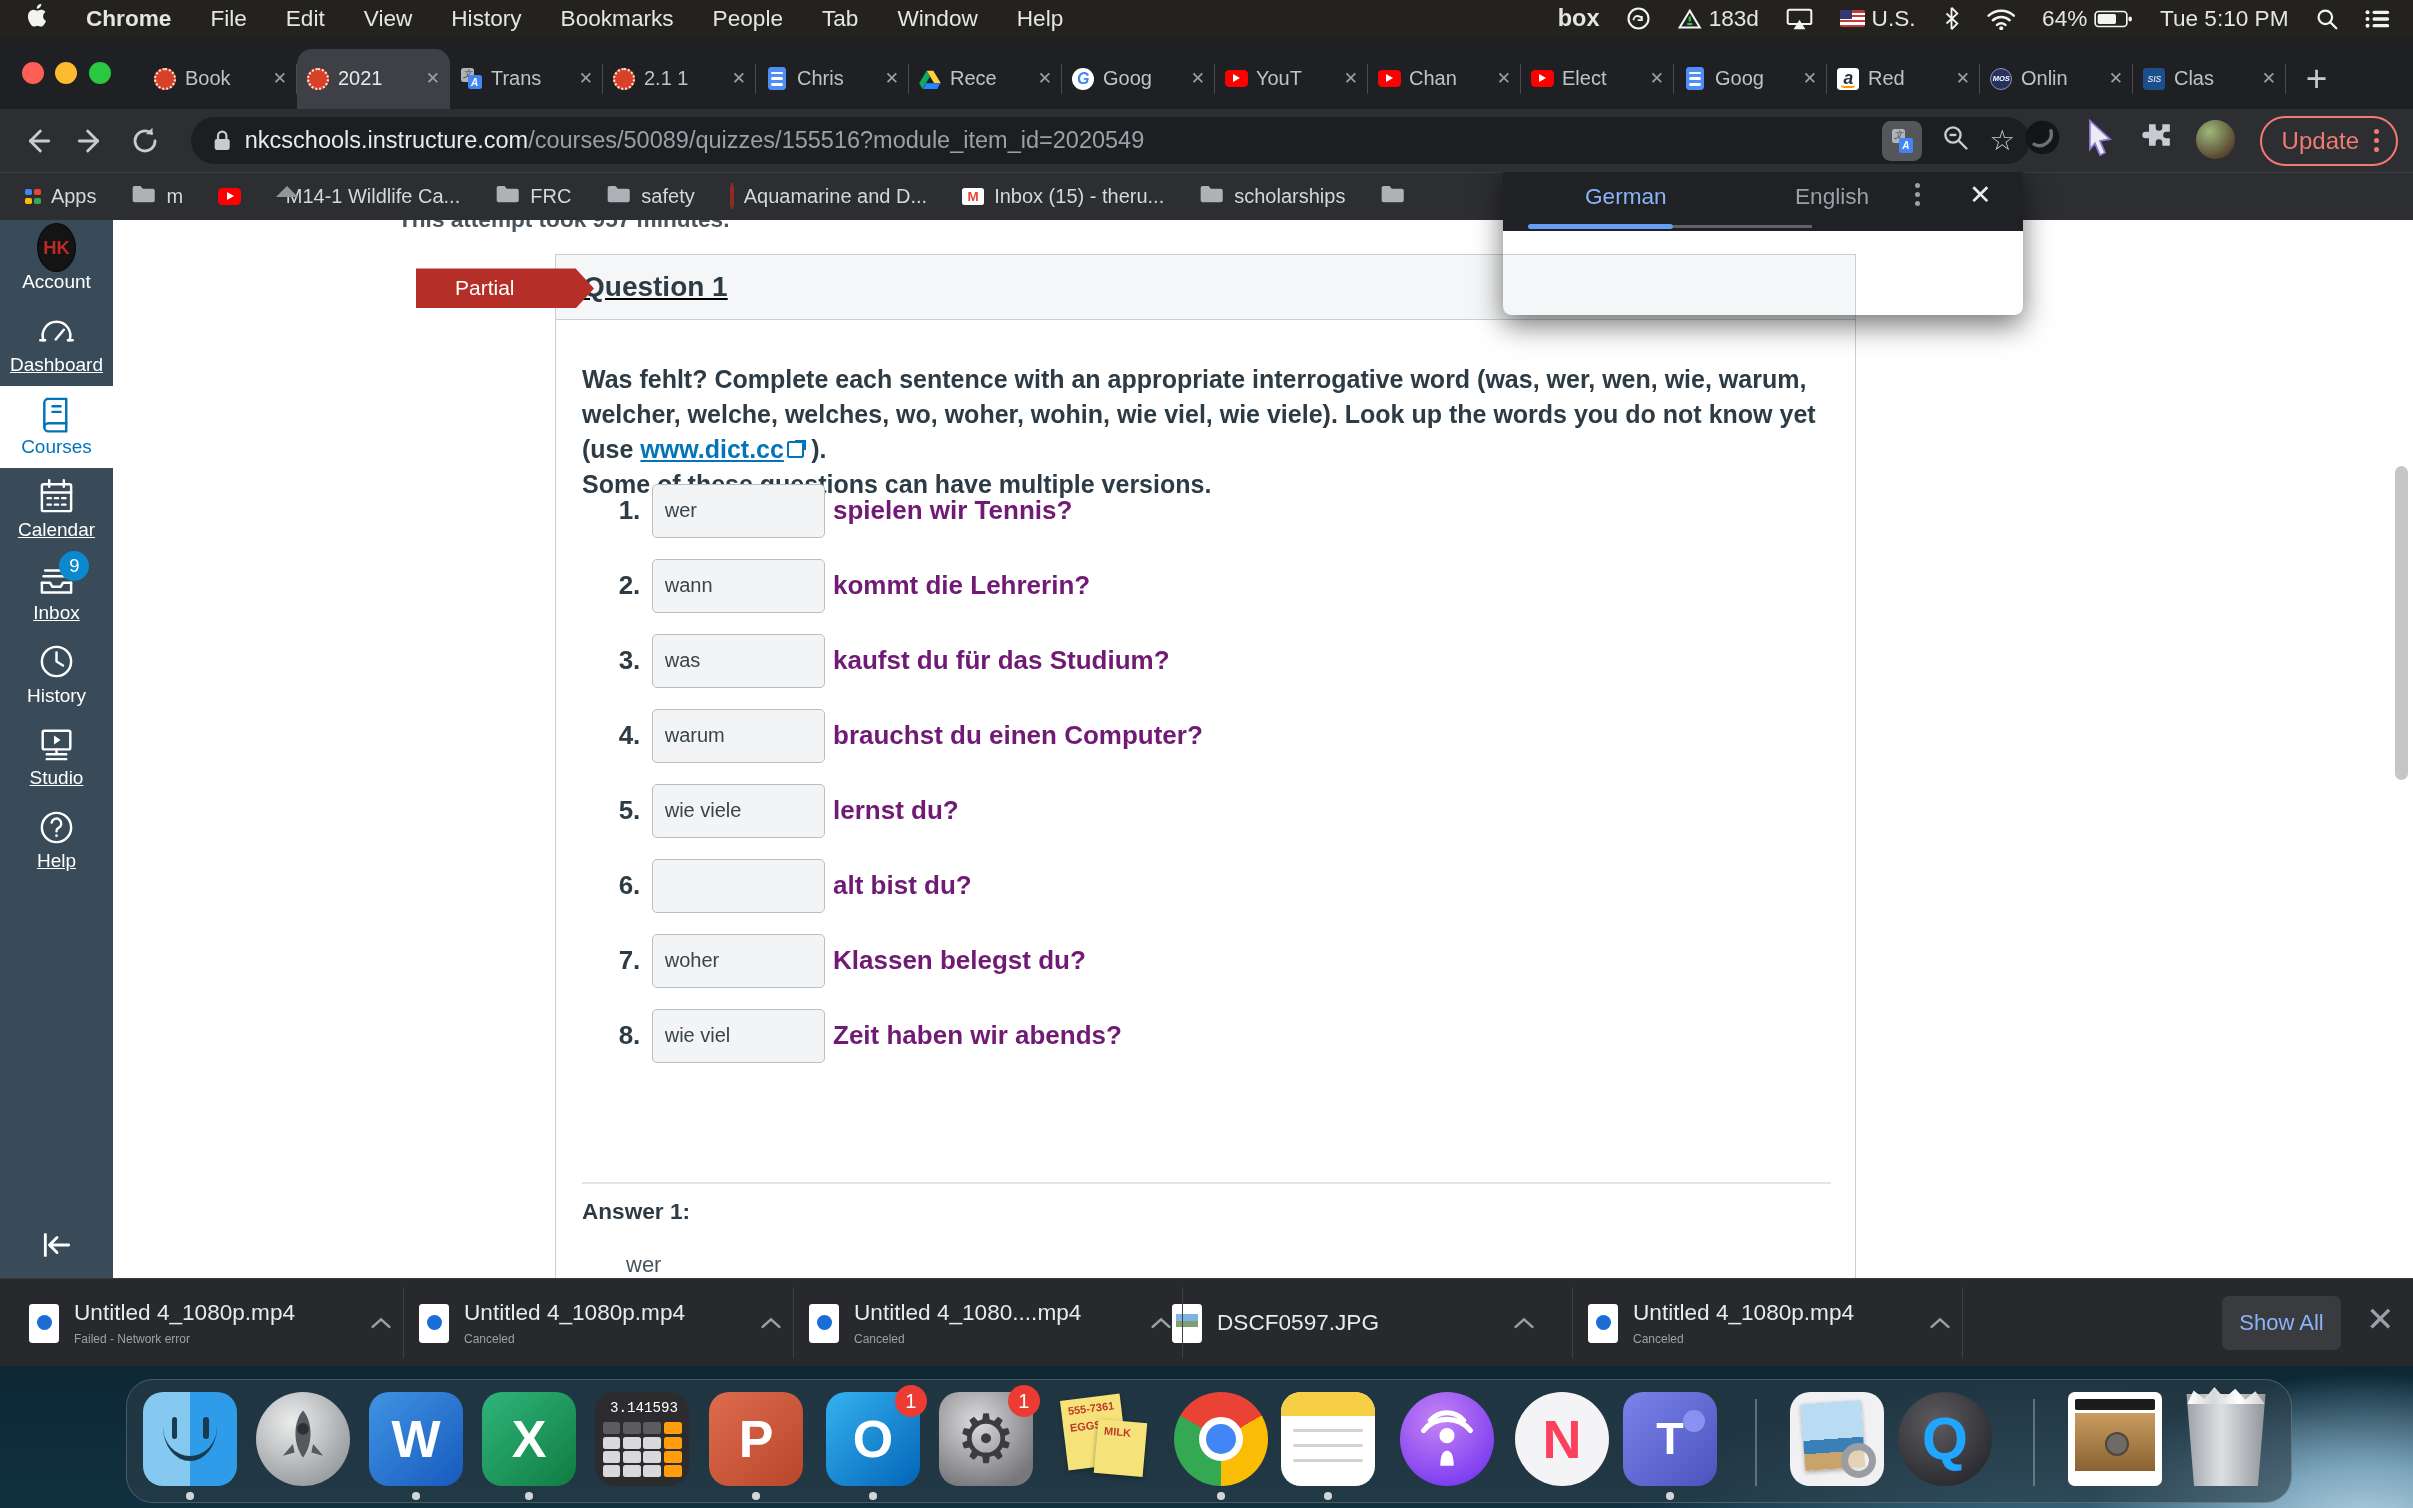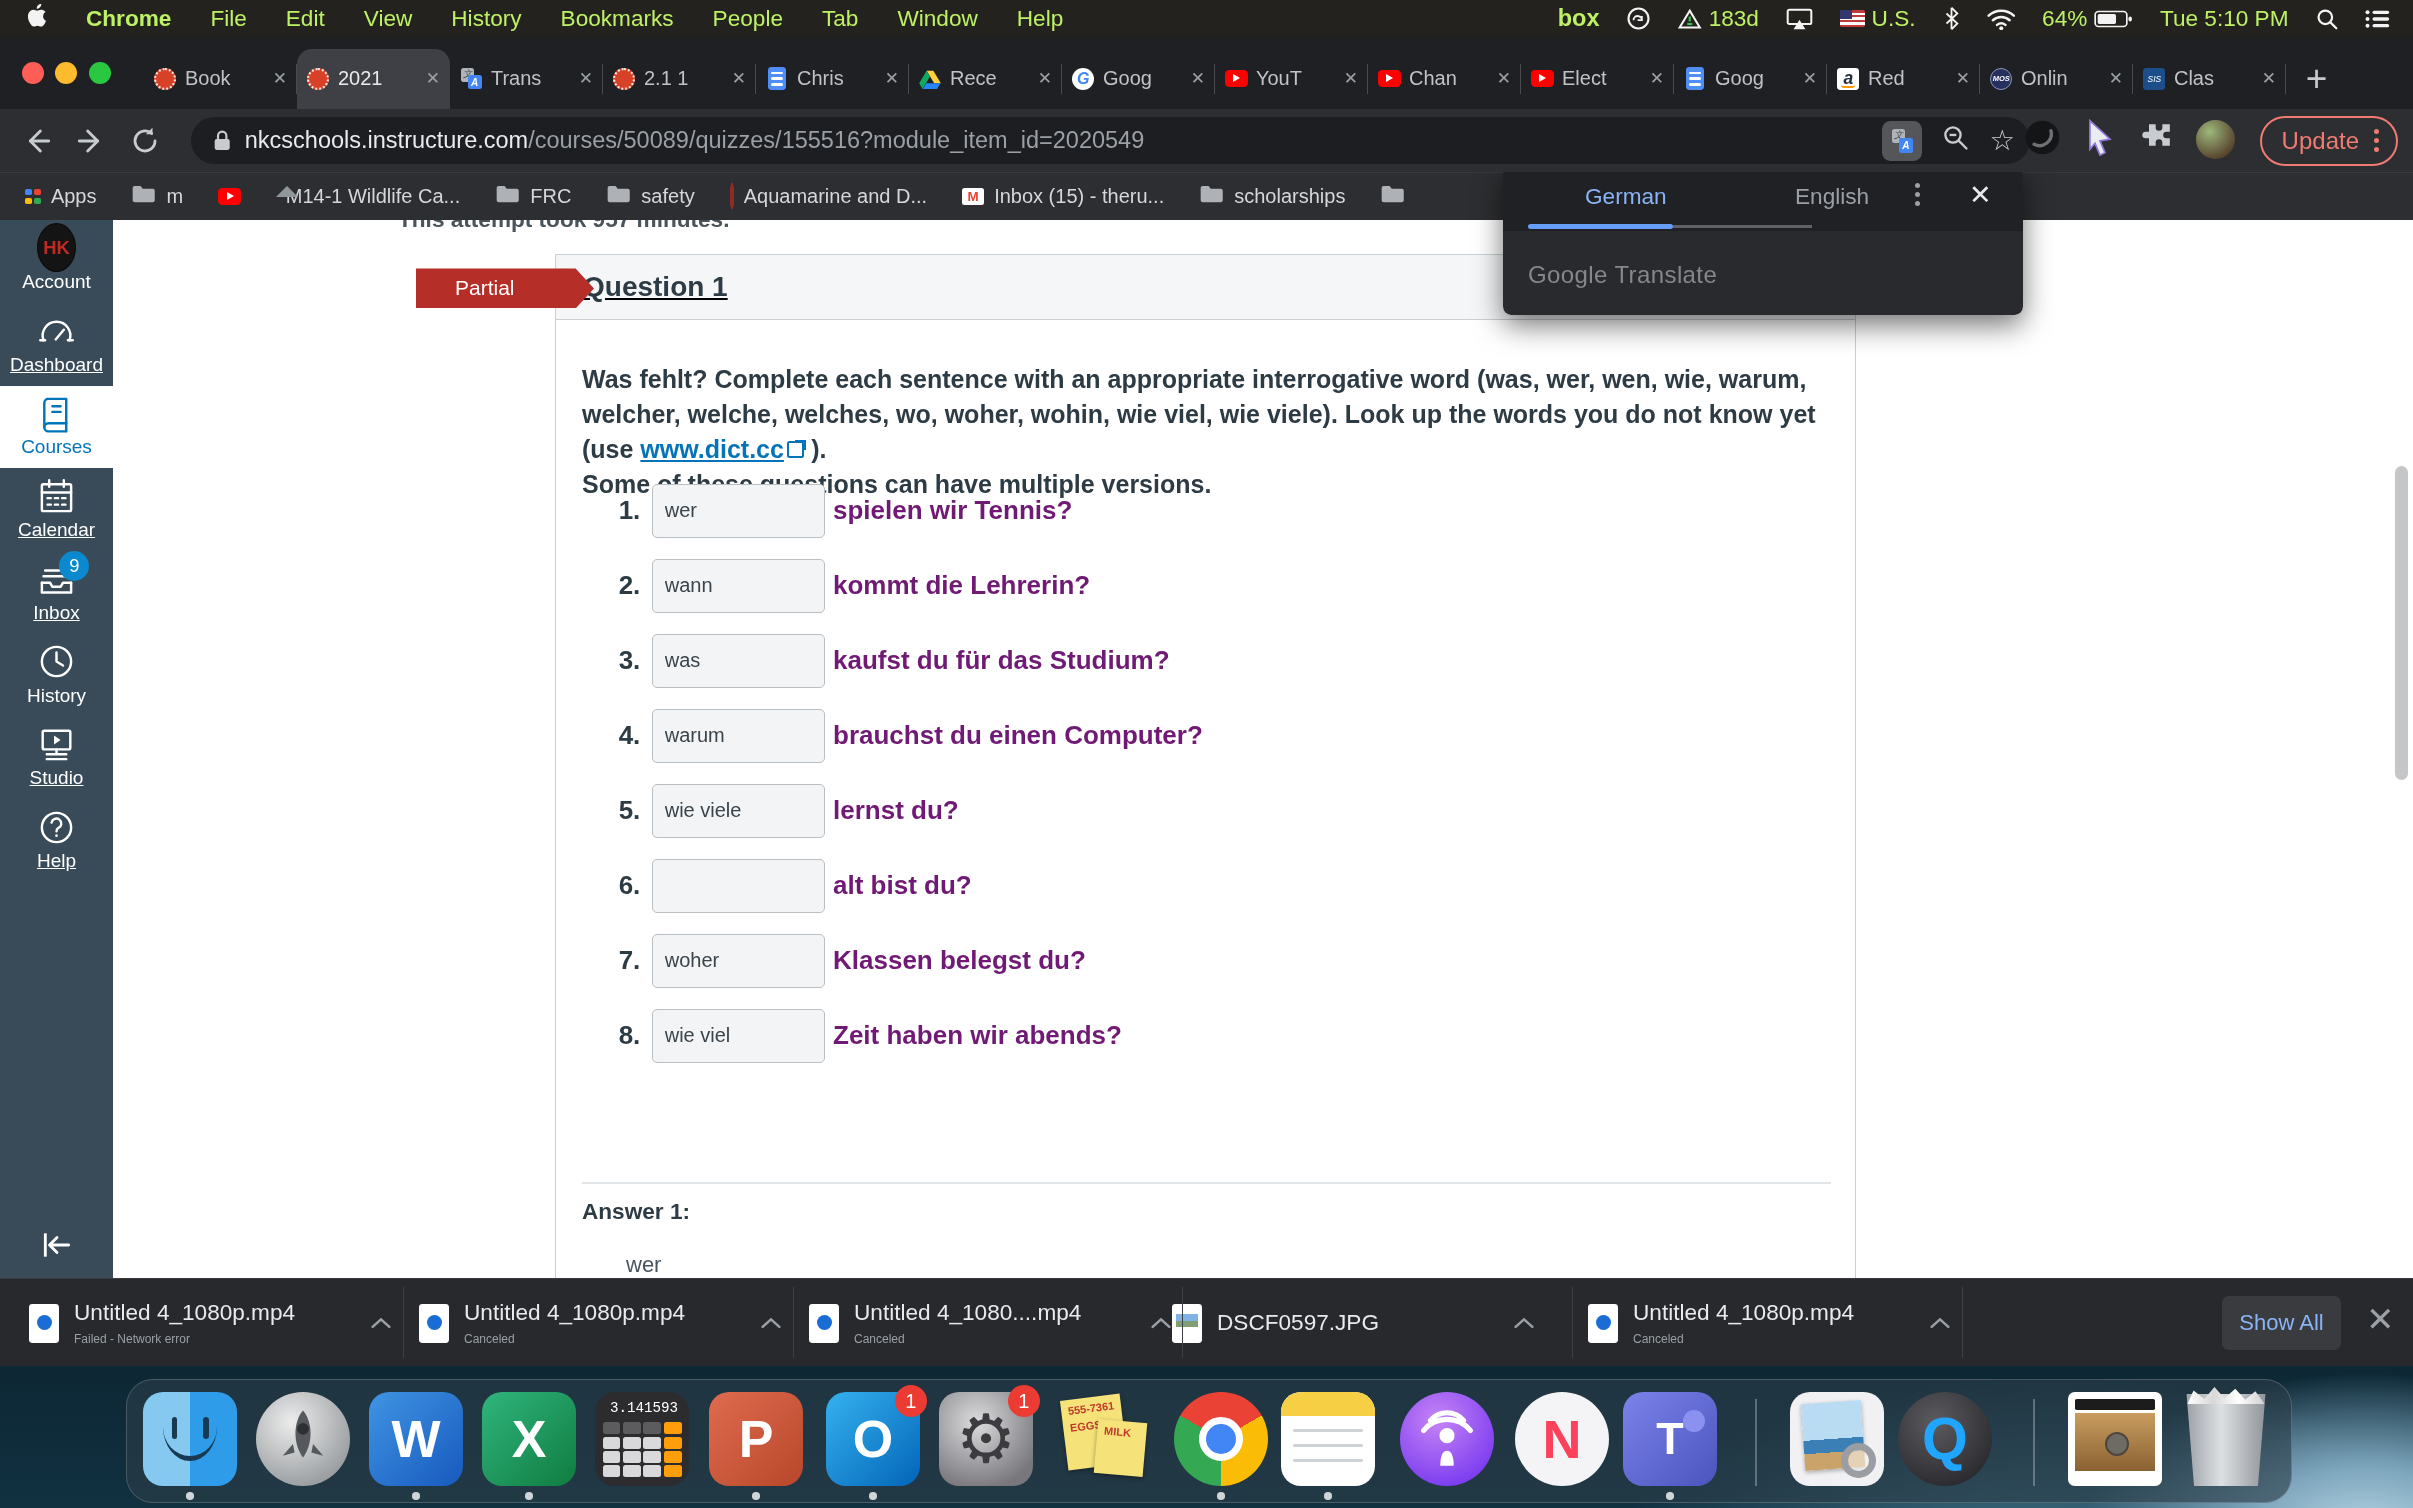--- a/index.html
+++ b/index.html
@@ -1,21 +1,21 @@
 <!DOCTYPE html>
 <html style="font-size:13.4px"><head>
 <meta charset="utf-8">
 <style>
   * { margin:0; padding:0; box-sizing:border-box; }
   html,body { background:#0b1c26; }
   body { font-family:"Liberation Sans", sans-serif; }
   #screen { position:relative; width:2413px; height:1508px; overflow:hidden; background:#0e2634; }
 
   
-  #menubar { position:absolute; top:0; left:0; width:2413px; height:37px; background:#23221f; display:flex; align-items:center; color:#bef264; font-size:22.6px; z-index:90; }
+  #menubar { position:absolute; top:0; left:0; width:2413px; height:37px; background:#23221f; display:flex; align-items:center; color:#e5e5e5; font-size:22.6px; z-index:90; }
   #menu-left { display:flex; align-items:center; gap:39px; padding-left:25px; }
   .menu-item { cursor:default; white-space:nowrap; }
   .menu-item.bold { font-weight:bold; }
   #menu-right { margin-left:auto; display:flex; align-items:center; gap:27px; padding-right:23.5px; }
   .st { display:flex; align-items:center; gap:6.7px; white-space:nowrap; }
   .st svg { display:block; }
   .box-word { font-weight:bold; font-size:23.5px; position:relative; }
   .flag { width:25px; height:17px; background:
      linear-gradient(180deg,#c23b3b 0 15%,#fff 15% 29%,#c23b3b 29% 43%,#fff 43% 57%,#c23b3b 57% 72%,#fff 72% 86%,#c23b3b 86% 100%); position:relative; border-radius:1.7px; }
   .flag::before{ content:""; position:absolute; left:0; top:0; width:11.7px; height:9.2px; background:#35386e; }
@@ -685,23 +685,20 @@
       <span id="tp-tgt" class="clickable">English</span>
       <span id="tp-menu" class="vdots clickable">
           <i></i>
           <i></i>
           <i></i>
         </span>
       <span id="tp-close" class="clickable">✕</span>
       <span id="tp-bar-blue"></span>
       <span id="tp-bar-gray"></span>
     </div>
-    <div id="tp-body">
-      <span id="tp-water">Google Translate</span>
-    </div>
   </div>
 
   <div id="downloads">
     <div id="dl-items">
         <div class="dl-item clickable" style="left: 29px;">
           <span class="dl-icon-mp4"></span>
           <div class="dl-txt">
             <div class="dl-name">Untitled 4_1080p.mp4</div>
             <div class="dl-status">Failed - Network error</div>
           </div>

